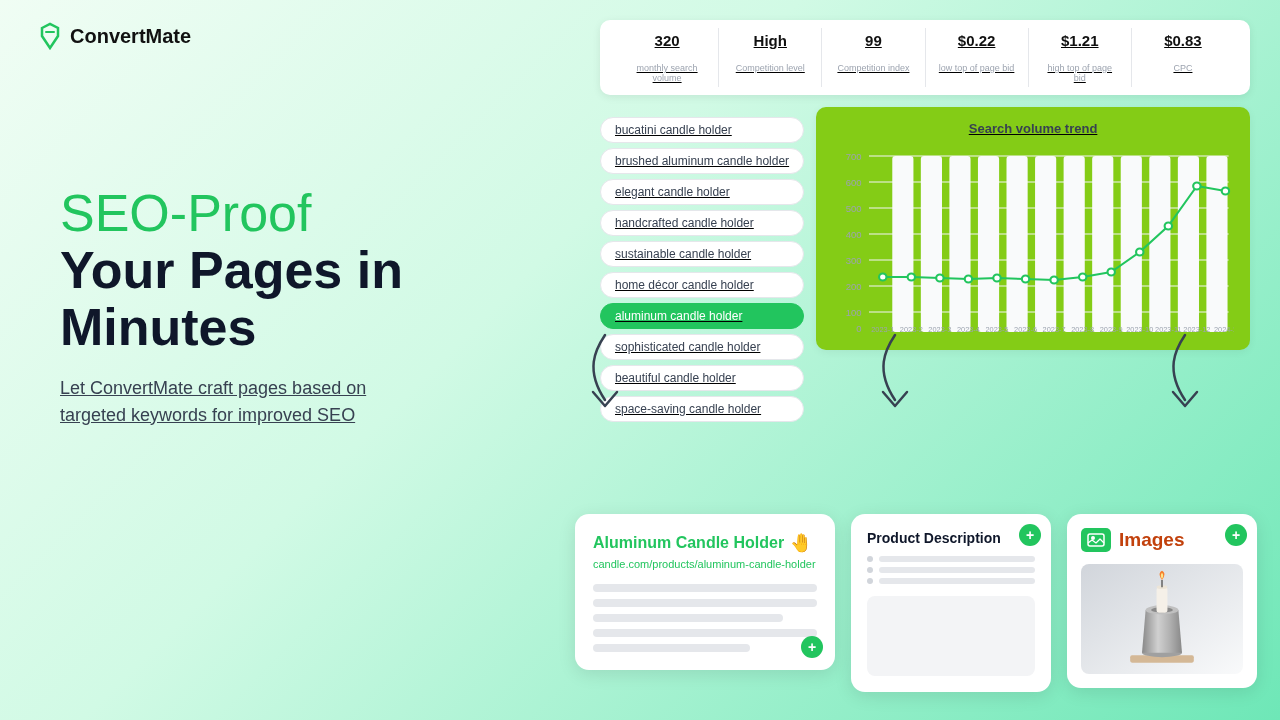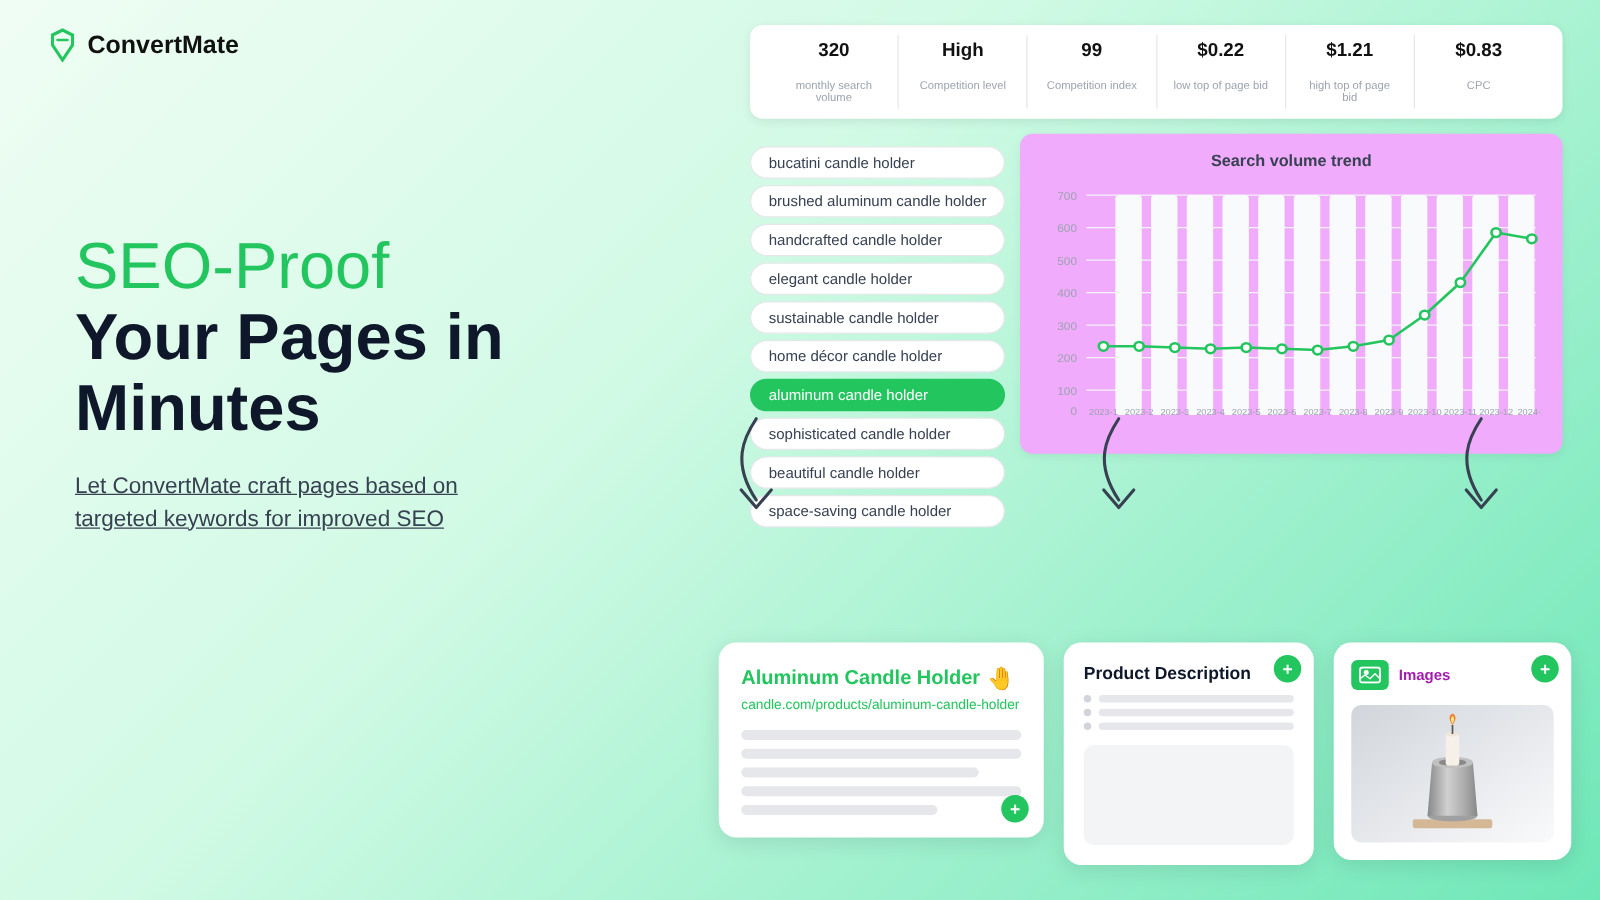--- a/index.html
+++ b/index.html
@@ -57,20 +57,21 @@
       line-height: 1.5;
       text-decoration: underline;
     }
 
     
     .right-panel {
       position: absolute;
       top: 20px;
       right: 30px;
       width: 650px;
+      text-decoration: underline;
     }
 
     
     .stats-bar {
       display: flex;
       background: #fff;
       border-radius: 10px;
       padding: 8px 16px;
       margin-bottom: 12px;
       box-shadow: 0 2px 8px rgba(0,0,0,0.08);
@@ -124,23 +125,23 @@
     }
     .keyword-pill.active {
       background: #22c55e;
       color: #fff;
       border-color: #22c55e;
     }
 
     
     .chart-area {
       flex: 1;
-      background: #f0abfc;
+      background: #84cc16;
       border-radius: 10px;
-      padding: 14px 16px 22px;
+      padding: 14px 16px 10px;
       box-shadow: 0 2px 8px rgba(0,0,0,0.06);
     }
     .chart-title {
       font-size: 13px;
       font-weight: 600;
       color: #374151;
       text-align: center;
       margin-bottom: 10px;
     }
     .chart-svg {
@@ -274,23 +275,23 @@
       padding: 14px;
       position: relative;
     }
     .card-3-header {
       display: flex;
       align-items: center;
       gap: 8px;
       margin-bottom: 12px;
     }
     .card-3-title {
-      font-size: 12px;
-      font-weight: 700;
-      color: #a21caf;
+      font-size: 19px;
+      font-weight: 700;
+      color: #c2410c;
     }
     .image-icon-box {
       width: 30px;
       height: 24px;
       background: #22c55e;
       border-radius: 5px;
       display: flex;
       align-items: center;
       justify-content: center;
     }
@@ -368,22 +369,22 @@
       <div class="stat-item">
         <span class="stat-value">$0.83</span>
         <span class="stat-label">CPC</span>
       </div>
     </div>
 
   <div class="keyword-chart-row">
     <div class="keyword-list">
     <div class="keyword-pill">bucatini candle holder</div>
         <div class="keyword-pill">brushed aluminum candle holder</div>
+        <div class="keyword-pill">elegant candle holder</div>
         <div class="keyword-pill">handcrafted candle holder</div>
-        <div class="keyword-pill">elegant candle holder</div>
         <div class="keyword-pill">sustainable candle holder</div>
         <div class="keyword-pill">home décor candle holder</div>
         <div class="keyword-pill active">aluminum candle holder</div>
         <div class="keyword-pill">sophisticated candle holder</div>
         <div class="keyword-pill">beautiful candle holder</div>
         <div class="keyword-pill">space-saving candle holder</div>
       </div>
     <div class="chart-area">
       <div class="chart-title">Search volume trend</div>
       <svg class="chart-svg" viewBox="0 0 380 190" preserveAspectRatio="none">

